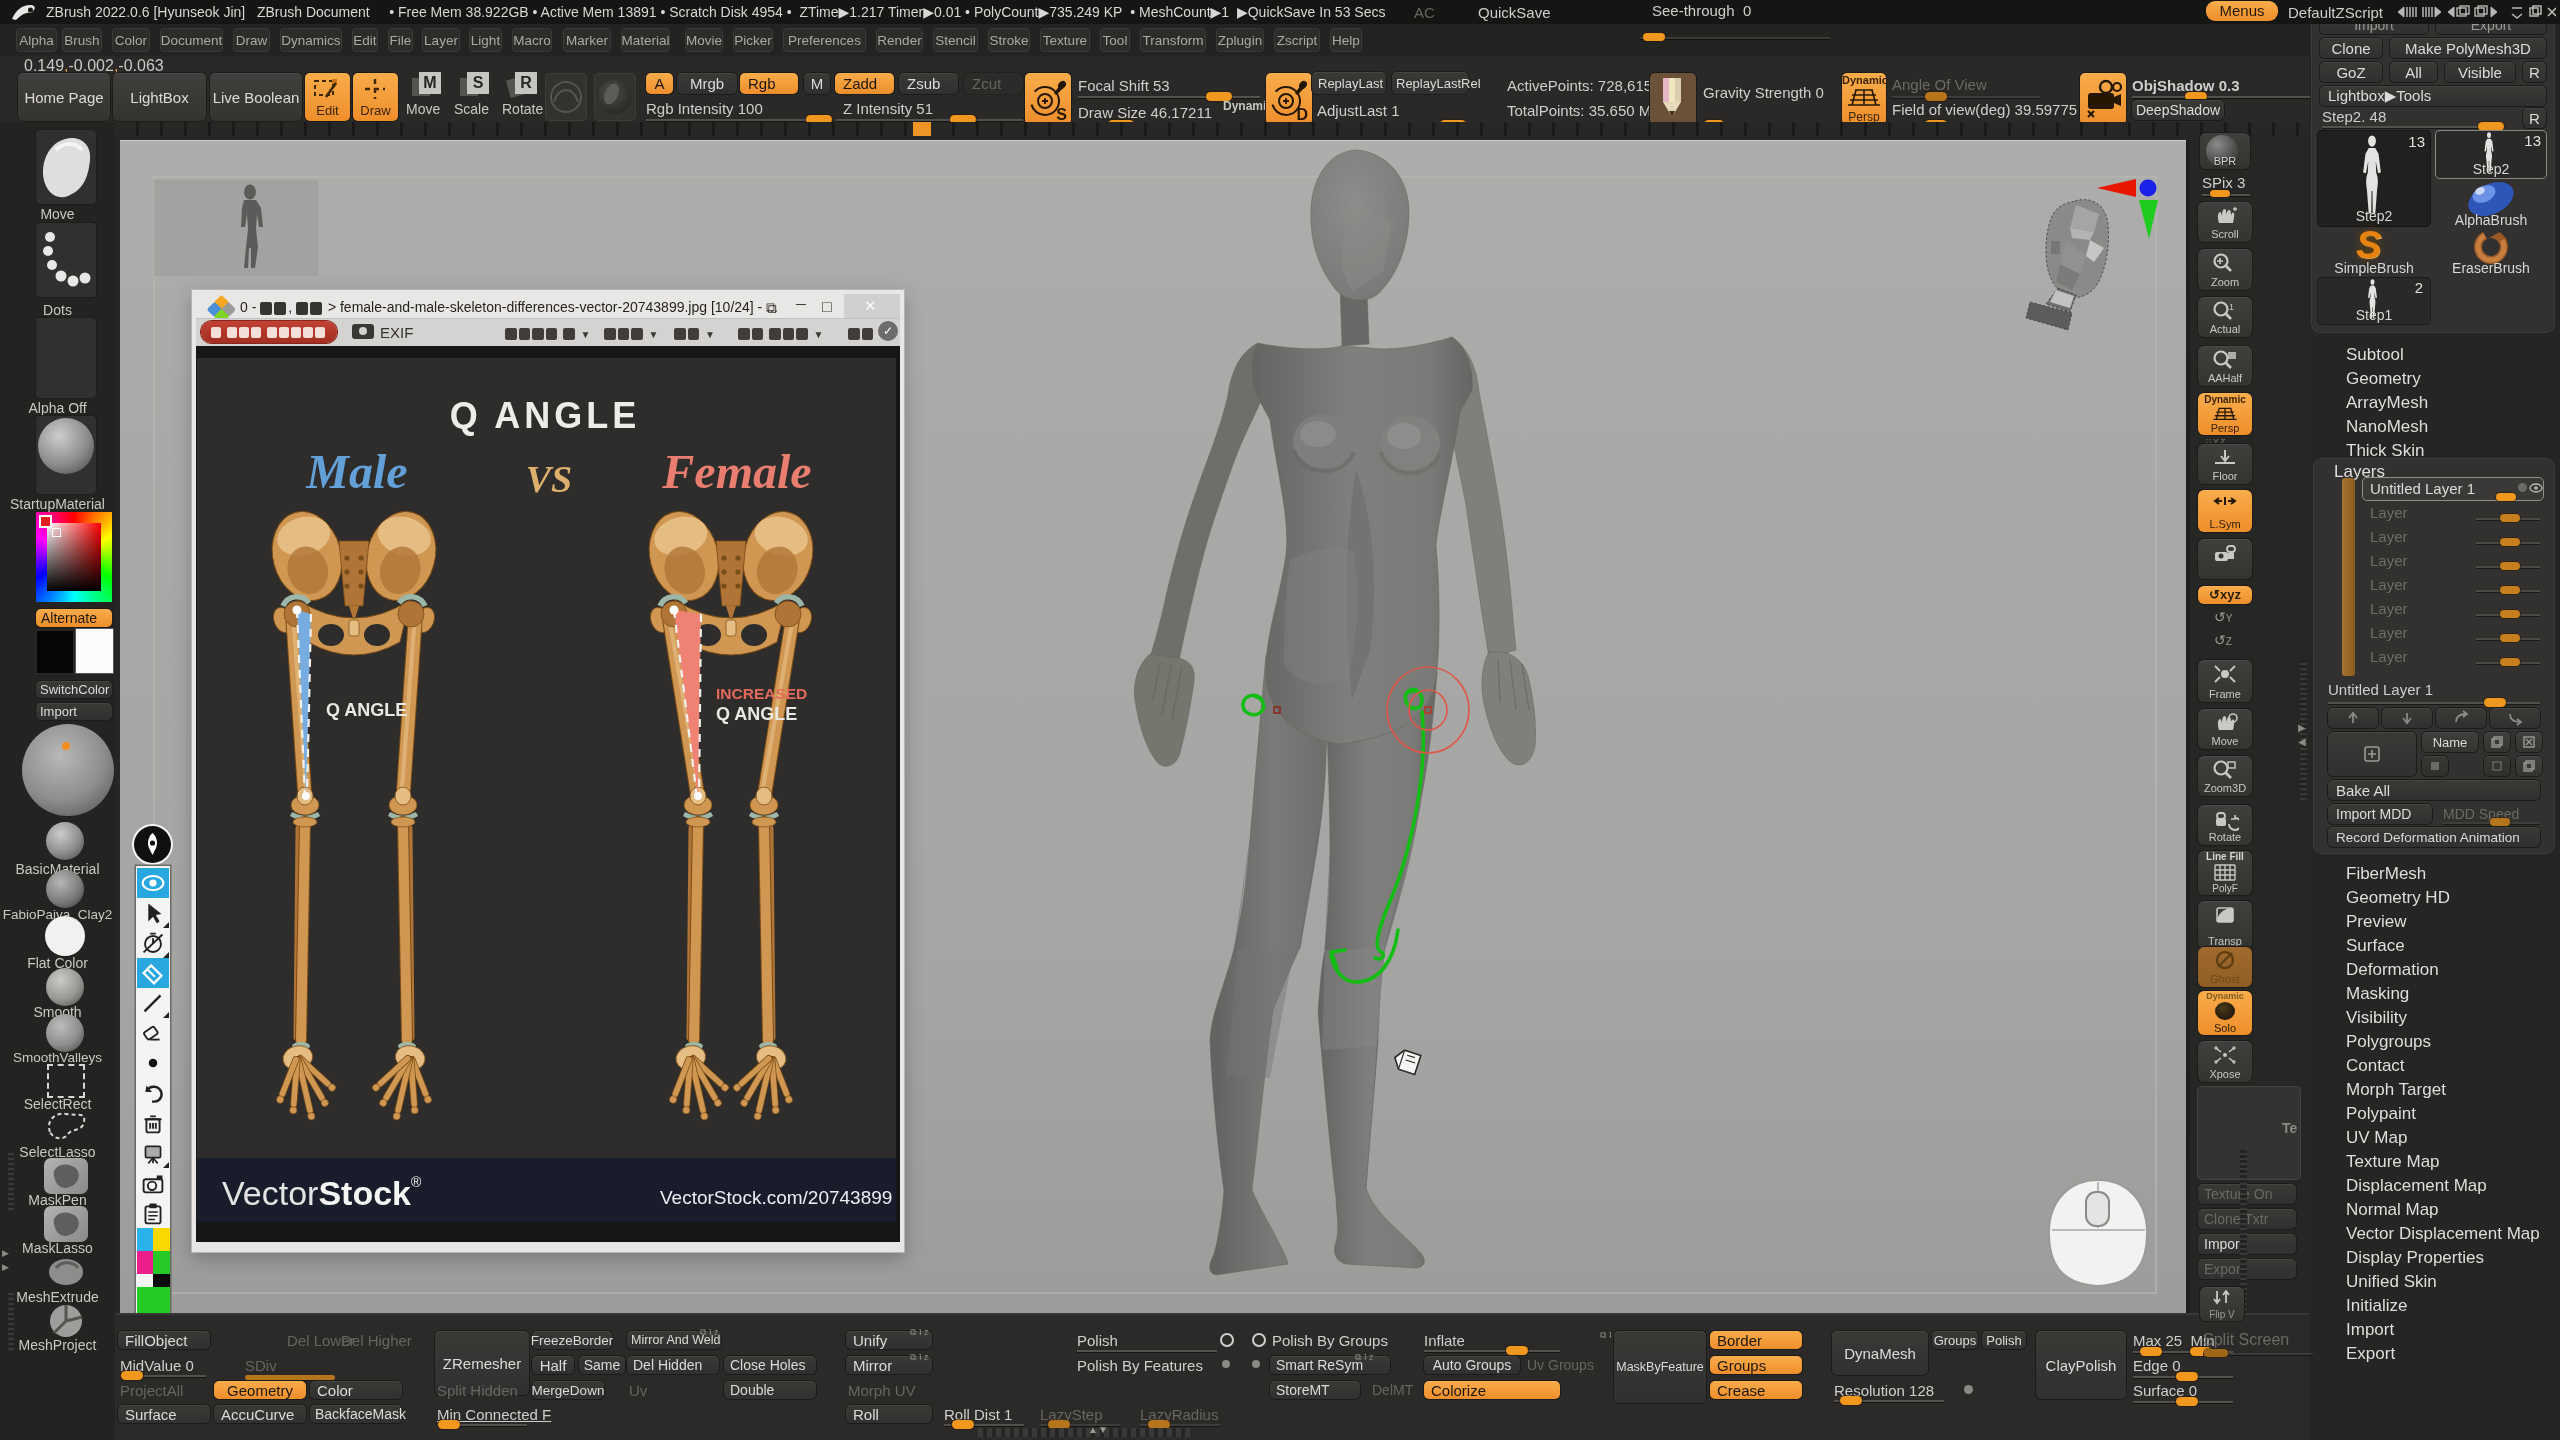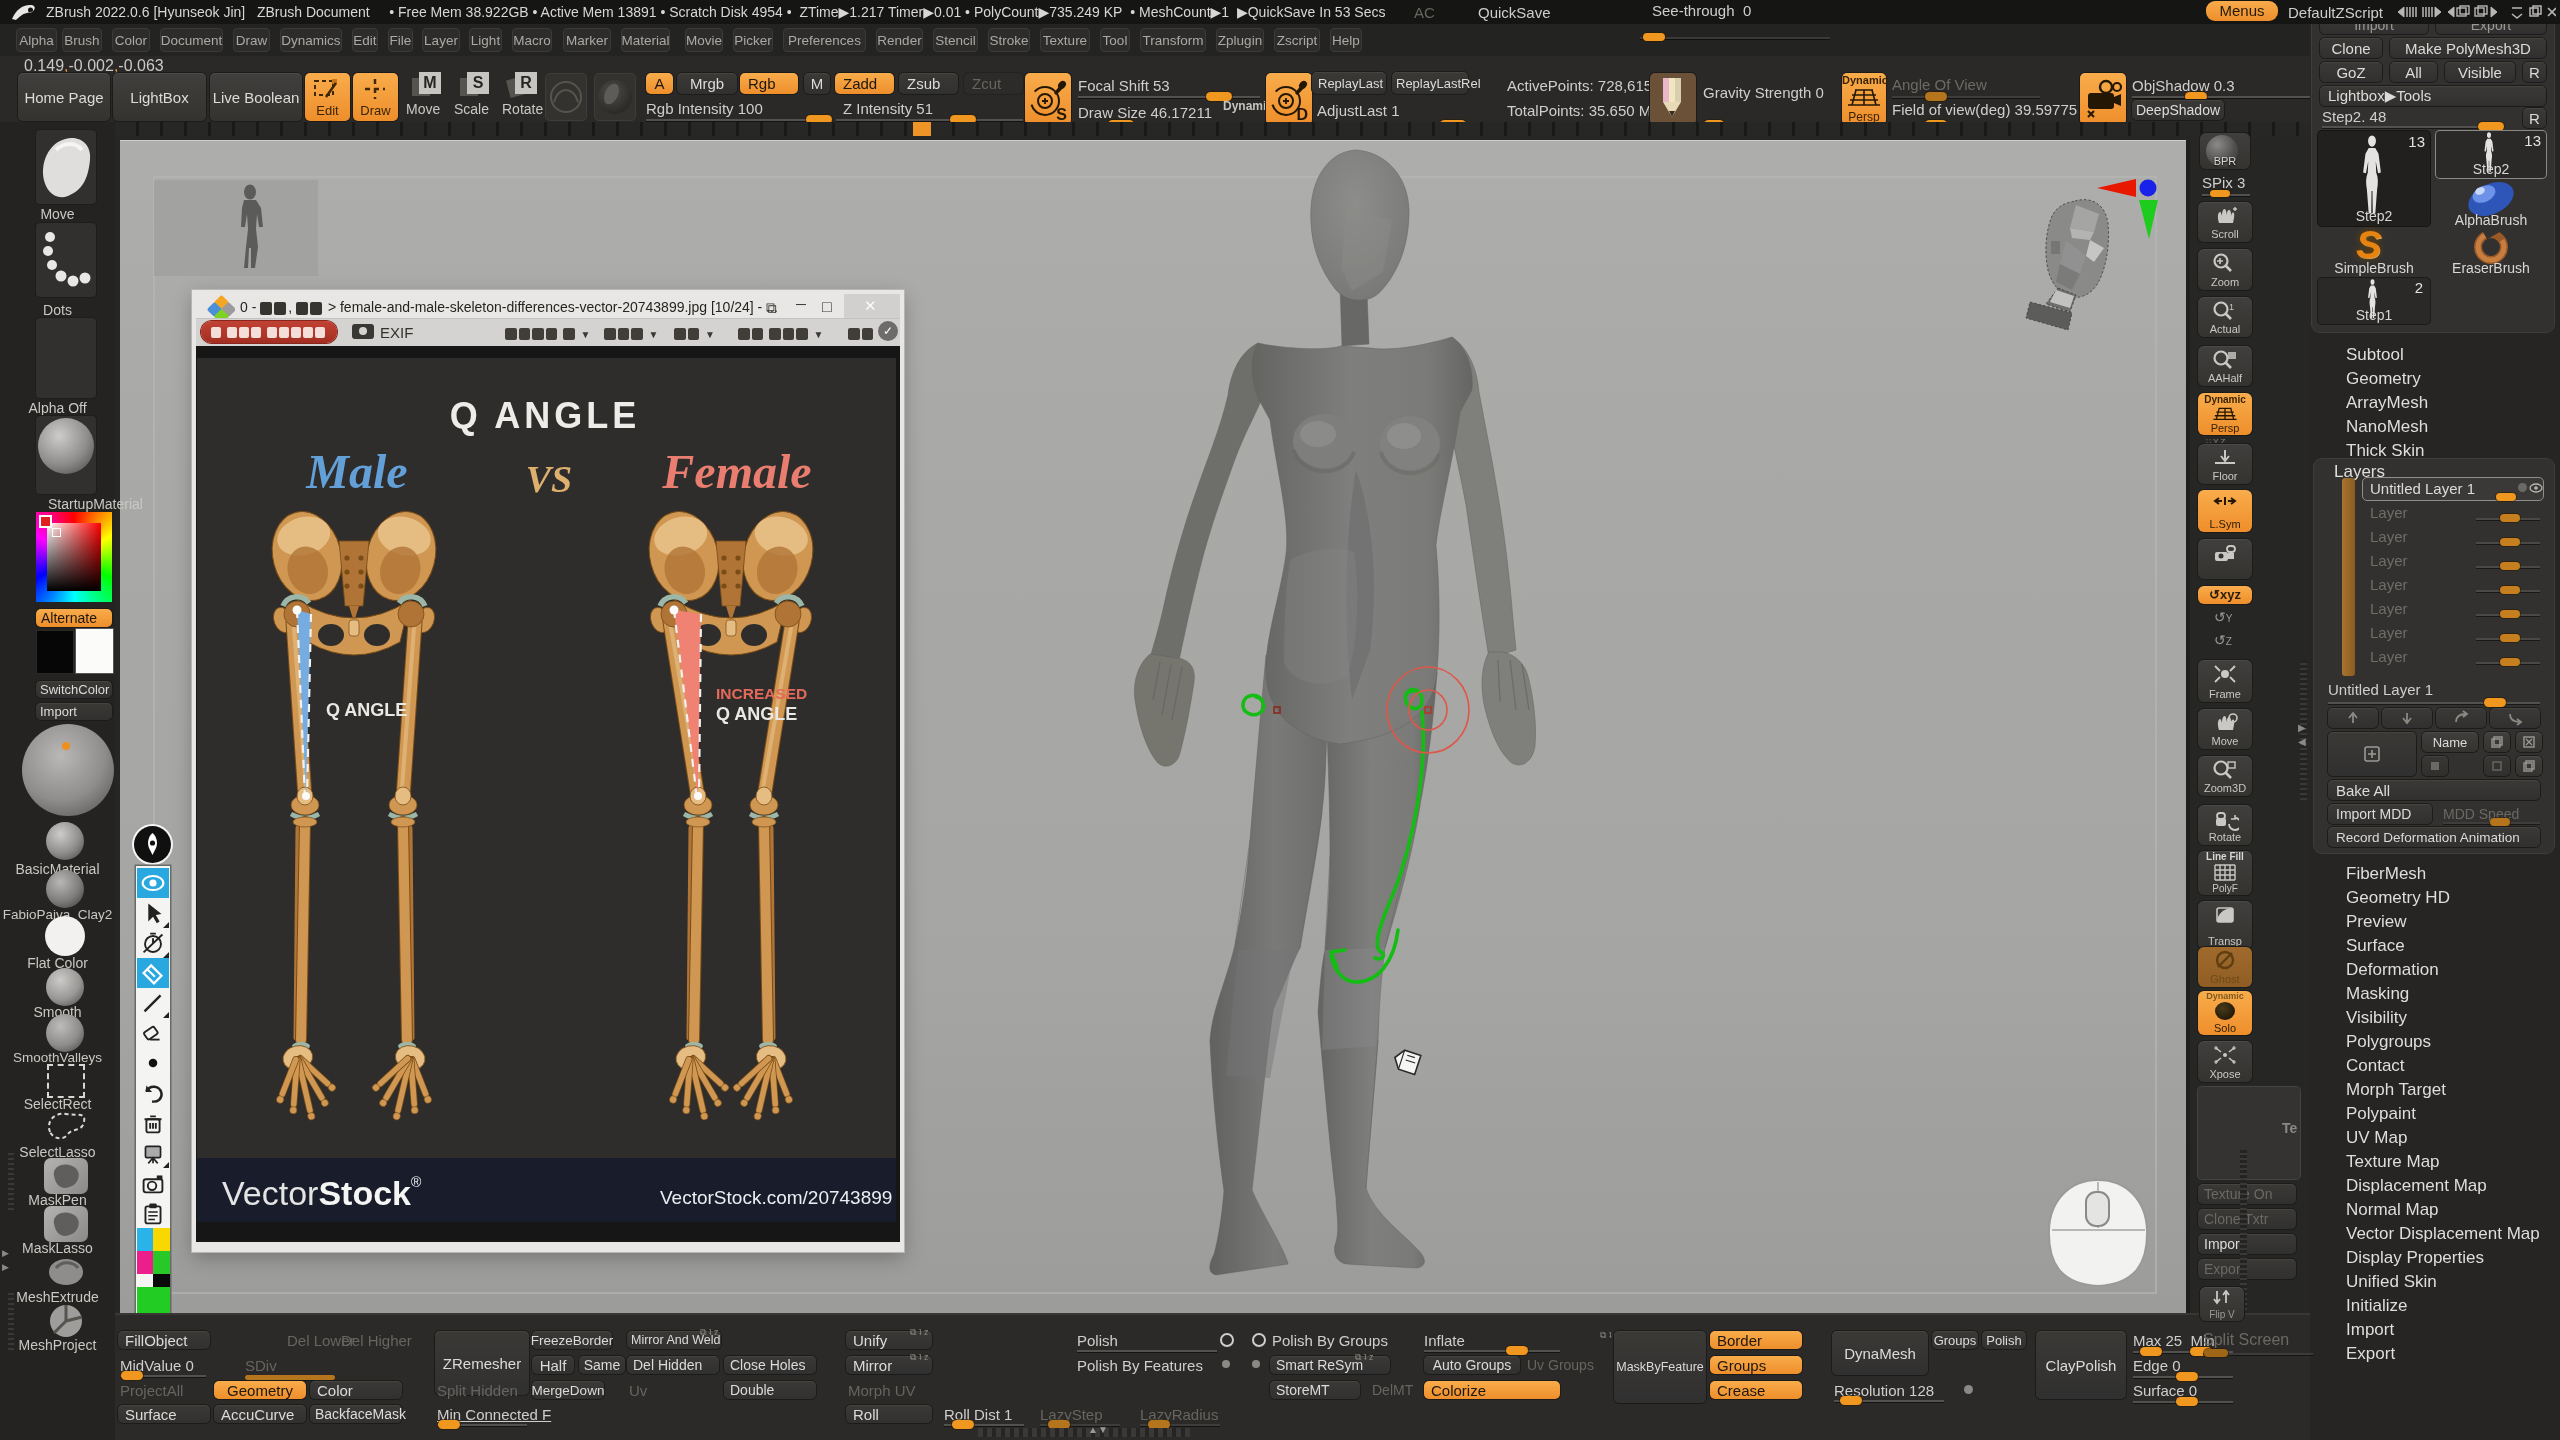--- a/index.html
+++ b/index.html
@@ -149,21 +149,21 @@
 <div class="pill" style="left:1925px;top:120px;width:22px;height:9px;background:#f0971f"></div>
 <div class="abs" style="left:2080px;top:73px;width:46px;height:52px;border-radius:5px;background:linear-gradient(#f9ac4b,#ee8e2b);box-shadow:0 0 0 1px #1b1b19">
 <svg width="38" height="40" viewBox="0 0 38 40" style="position:absolute;left:4px;top:6px">
 <circle cx="22" cy="8" r="6" fill="none" stroke="#241804" stroke-width="2.4"></circle>
         <circle cx="33" cy="8" r="4" fill="none" stroke="#241804" stroke-width="2.2"></circle>
 <rect x="4" y="14" width="26" height="16" rx="3" fill="#241804"></rect>
 <path d="M30 18 L37 15 L37 27 L30 24 Z" fill="#241804"></path>
 <path d="M4 32 L10 38 M10 32 L4 38" stroke="#241804" stroke-width="2"></path>
 </svg>
     </div>
-<div class="lbl" style="left:2132px;top:77px;font-size:15px;color:#cfcecc;font-weight:normal;">ObjShadow 0.3</div>
+<div class="lbl" style="left:2132px;top:77px;font-size:15px;color:#cfcecc;font-weight:bold;">ObjShadow 0.3</div>
 <div class="track" style="left:2132px;top:96px;width:198px;"></div>
 <div class="pill" style="left:2185px;top:92px;width:22px;height:9px;background:#f0971f"></div>
 <div class="btn flat" style="left:2132px;top:100px;width:92px;height:20px;font-size:14px;">DeepShadow</div>
 <div class="abs" style="left:115px;top:122px;width:2195px;height:14px;background:repeating-linear-gradient(90deg,#272725 0px,#272725 21px,#191917 21px,#191917 24px)"></div>
 <div class="abs" style="left:913px;top:122px;width:18px;height:14px;background:#ef9426"></div>
 <div class="abs" style="left:120px;top:140px;width:2066px;height:1173px;background:linear-gradient(180deg,#adadab 0%,#a9a9a7 25%,#a5a5a3 70%,#9c9c9a 100%);box-shadow:inset 0 1px 0 #cfcfcd"></div>
 <svg class="abs" style="left:120px;top:140px" width="2066" height="1173" viewBox="120 140 2066 1173">
 <defs>
 <linearGradient id="body" x1="0" y1="0" x2="1" y2="0">
   <stop offset="0" stop-color="#646462"></stop>
@@ -617,21 +617,21 @@
     <div class="lbl" style="left:0px;top:302px;font-size:14px;color:#c9c8c4;font-weight:normal;">
       <div style="width:115px;text-align:center">Dots</div>
     </div>
 <div class="abs" style="left:36px;top:318px;width:60px;height:80px;background:#31302e;border-radius:4px;box-shadow:0 0 0 1px #1d1d1b"></div>
     <div class="lbl" style="left:0px;top:400px;font-size:14px;color:#c9c8c4;font-weight:normal;">
       <div style="width:115px;text-align:center">Alpha Off</div>
     </div>
 <div class="abs" style="left:36px;top:416px;width:60px;height:78px;background:#31302e;border-radius:4px;box-shadow:0 0 0 1px #1d1d1b">
       <div class="abs" style="left:2px;top:2px;width:56px;height:56px;border-radius:50%;background:radial-gradient(circle at 38% 32%,#cdcccb,#8e8d8b 55%,#4a4947 95%);"></div>
     </div>
-    <div class="lbl" style="left:0px;top:496px;font-size:14px;color:#c9c8c4;font-weight:normal;padding-left:38px;">
+    <div class="lbl" style="left:0px;top:496px;font-size:14px;color:#c9c8c4;font-weight:normal;">
       <div style="width:115px;text-align:center">StartupMaterial</div>
     </div>
 <div class="abs" style="left:36px;top:512px;width:76px;height:90px;background:conic-gradient(from 0deg at 50% 50%,#f00,#ff0,#0f0,#0ff,#00f,#f0f,#f00)"></div>
 <div class="abs" style="left:47px;top:523px;width:54px;height:68px;background:linear-gradient(to right,#fff,#f00)"></div>
 <div class="abs" style="left:47px;top:523px;width:54px;height:68px;background:linear-gradient(to bottom,transparent,#000)"></div>
 <div class="abs" style="left:39px;top:515px;width:9px;height:9px;border:2px solid #fff;background:#e02020"></div>
 <div class="abs" style="left:52px;top:528px;width:7px;height:7px;border:1.5px solid #fff"></div>
 <div class="btn orange" style="left:36px;top:609px;width:76px;height:18px;font-size:14px;justify-content:flex-start;padding-left:5px">Alternate</div>
 <div class="abs" style="left:37px;top:631px;width:36px;height:42px;background:#060606;box-shadow:0 0 0 1px #2a2927"></div>
 <div class="abs" style="left:76px;top:629px;width:37px;height:44px;background:#fbfbfa;box-shadow:0 0 0 1px #555"></div>

